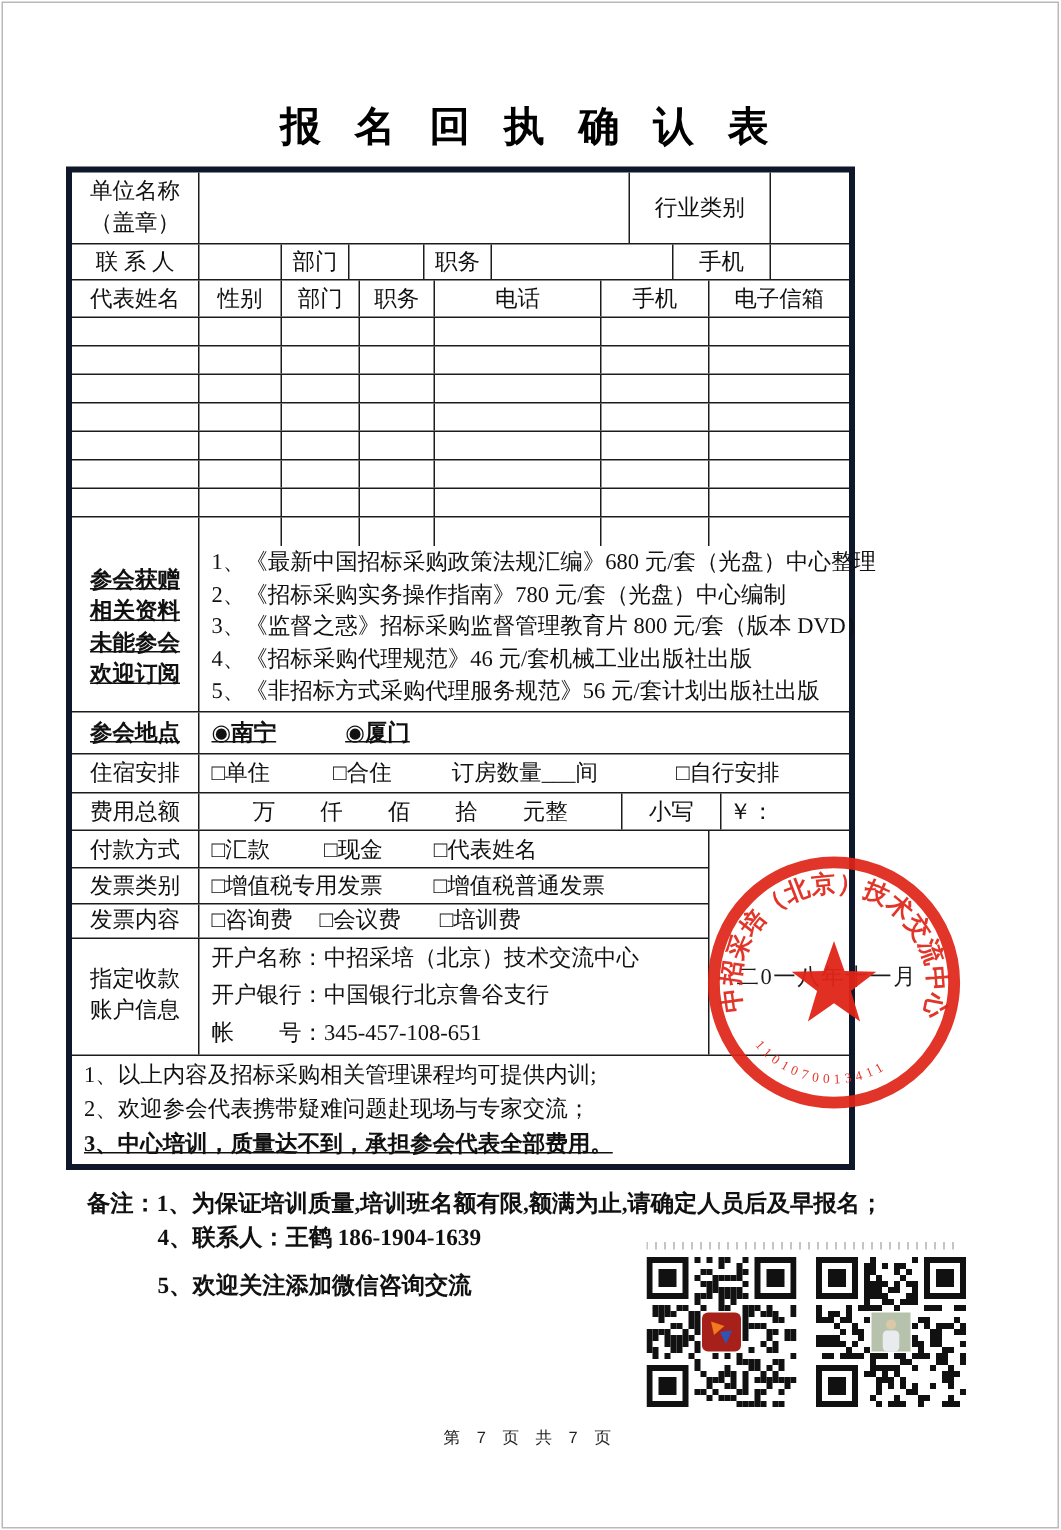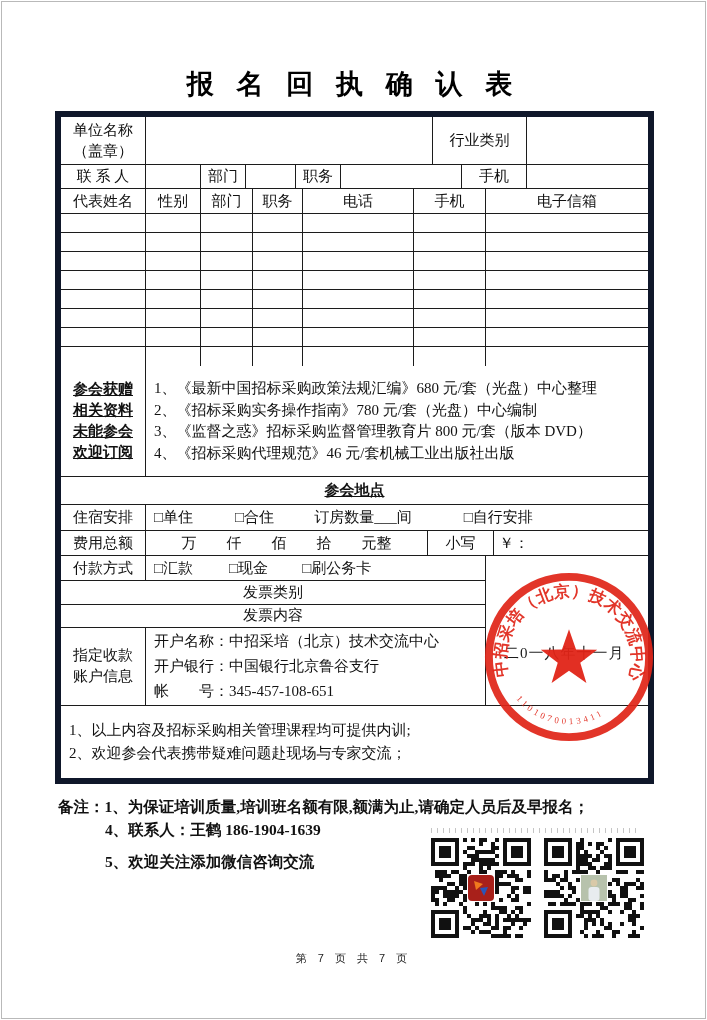--- a/index.html
+++ b/index.html
@@ -5,21 +5,21 @@
   * { margin:0; padding:0; box-sizing:border-box; }
   html,body { background:#fff; }
   body { width:707px; height:1020px; position:relative;
          font-family:"Liberation Serif","DejaVu Serif",serif; color:#111; }
   .page-frame { position:absolute; inset:1px; border:1px solid #b9b9b9; pointer-events:none; }
 
   .title { text-align:center; padding-top:66px; font-size:27px; font-weight:bold;
            letter-spacing:8px; color:#000; }
 
   
-  .tbl { width:599px; margin:9px 0 0 55px; border:6px solid #0f172a; font-size:15px; }
+  .tbl { width:526px; margin:9px 0 0 44px; border:4px solid #0f172a; font-size:15px; }
   .r { display:flex; border-bottom:1px solid #1c1c1c; align-items:stretch; }
   .r:last-child { border-bottom:none; }
   .c { border-right:1px solid #1c1c1c; display:flex; align-items:center;
        padding:1px 5px; flex-shrink:0; overflow:hidden; }
   .c:last-child { border-right:none; flex-grow:1; }
   .lab { justify-content:center; text-align:center; padding:1px 2px; }
   .bold { font-weight:bold;text-decoration:underline; }
   .multiline { flex-direction:column; justify-content:center; line-height:21px; }
   .listcell { flex-direction:column; align-items:flex-start; justify-content:center;
               line-height:21.5px; padding-left:8px; }
@@ -177,25 +177,31 @@
       <span>参会获赠</span>
       <span>相关资料</span>
       <span>未能参会</span>
       <span>欢迎订阅</span>
     </div>
     <div class="c listcell">
       <span>1、《最新中国招标采购政策法规汇编》680 元/套（光盘）中心整理</span>
       <span>2、《招标采购实务操作指南》780 元/套（光盘）中心编制</span>
       <span>3、《监督之惑》招标采购监督管理教育片 800 元/套（版本 DVD）</span>
       <span>4、《招标采购代理规范》46 元/套机械工业出版社出版</span>
+      <span>5、《非招标方式采购代理服务规范》56 元/套计划出版社出版</span>
     </div>
   </div>
 
   <div class="r bold" style="height:28px">
     <div class="c lab" style="width:85px">参会地点</div>
+    <div class="c" style="padding-left:8px">
+      <span>◉南宁</span>
+      <span class="gap" style="width:46px"></span>
+      <span>◉厦门</span>
+    </div>
   </div>
 
   <div class="r" style="height:26px">
     <div class="c lab" style="width:85px">住宿安排</div>
     <div class="c" style="padding-left:8px">
       <span>□单住</span>
       <span class="gap" style="width:42px"></span>
       <span>□合住</span>
       <span class="gap" style="width:40px"></span>
       <span>订房数量___间</span>
@@ -213,28 +219,40 @@
 
   <div class="r" style="height:150px">
     <div class="leftcol">
       <div class="sub" style="height:25px">
         <div class="c lab" style="width:85px">付款方式</div>
         <div class="c" style="padding-left:8px">
           <span>□汇款</span>
           <span class="gap" style="width:36px"></span>
           <span>□现金</span>
           <span class="gap" style="width:34px"></span>
-          <span>□刷公务卡</span>
+          <span>□代表姓名</span>
         </div>
       </div>
       <div class="sub" style="height:23px">
         <div class="c lab" style="width:85px">发票类别</div>
+        <div class="c" style="padding-left:8px">
+          <span>□增值税专用发票</span>
+          <span class="gap" style="width:34px"></span>
+          <span>□增值税普通发票</span>
+        </div>
       </div>
       <div class="sub" style="height:23px">
         <div class="c lab" style="width:85px">发票内容</div>
+        <div class="c" style="padding-left:8px">
+          <span>□咨询费</span>
+          <span class="gap" style="width:18px"></span>
+          <span>□会议费</span>
+          <span class="gap" style="width:26px"></span>
+          <span>□培训费</span>
+        </div>
       </div>
       <div class="sub">
         <div class="c lab multiline" style="width:85px">
           <span>指定收款</span>
           <span>账户信息</span>
         </div>
         <div class="c listcell" style="line-height:25px">
           <span>开户名称：中招采培（北京）技术交流中心</span>
           <span>开户银行：中国银行北京鲁谷支行</span>
           <span>帐　　号：345-457-108-651</span>
@@ -257,20 +275,21 @@
           <textPath href="#arcBottom" startOffset="4">1101070013411</textPath>
         </text>
       </svg>
     </div>
   </div>
 
   <div class="r" style="height:72px">
     <div class="c listcell" style="line-height:23px">
       <span>1、以上内容及招标采购相关管理课程均可提供内训;</span>
       <span>2、欢迎参会代表携带疑难问题赴现场与专家交流；</span>
+      <span class="bold">3、中心培训，质量达不到，承担参会代表全部费用。</span>
     </div>
   </div>
 </div>
 
 <div class="notes">
   <div class="note-first">
     <span>备注：</span><span>1、为保证培训质量,培训班名额有限,额满为止,请确定人员后及早报名；</span>
   </div>
   <div class="note-indent">4、联系人：王鹤  186-1904-1639</div>
   <div class="note-indent note-last">5、欢迎关注添加微信咨询交流</div>

